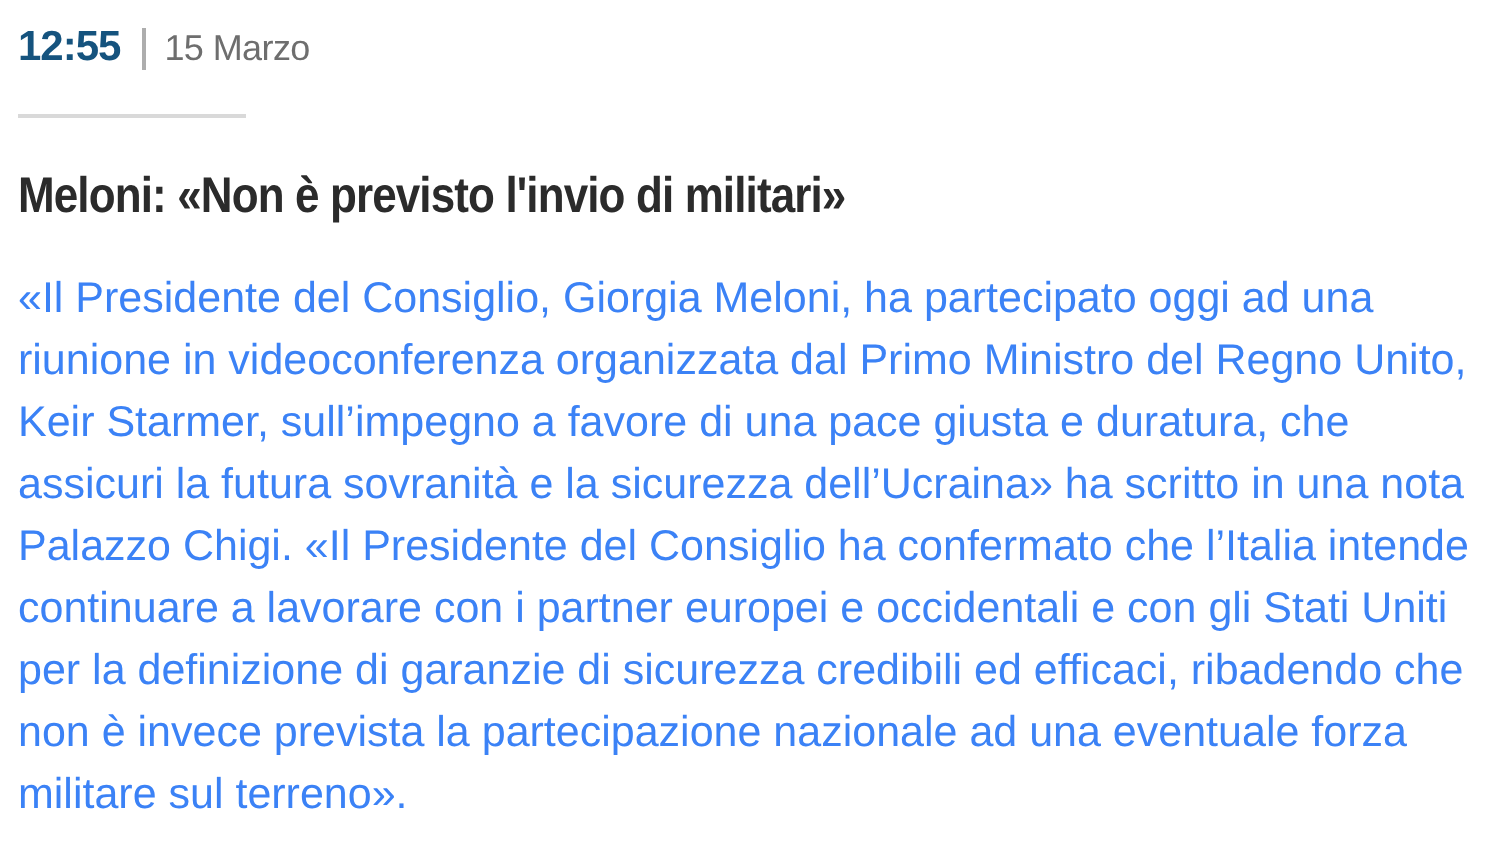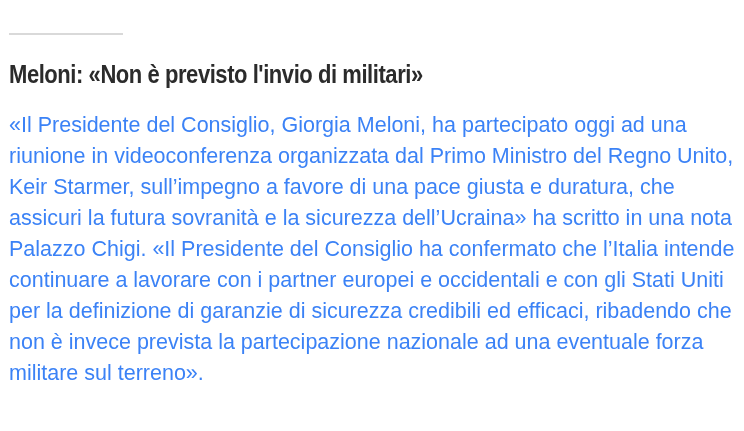--- a/index.html
+++ b/index.html
@@ -62,19 +62,24 @@
     font-size: 21.5px;
     line-height: 31px;
     color: #3b82f6;
     max-width: 728px;
   }
 </style>
 </head>
 <body>
 
 <div class="entry">
+  <div class="meta">
+    <span class="time">12:55</span>
+    <span class="meta-sep"></span>
+    <span class="date">15 Marzo</span>
+  </div>
 
   <div class="divider"></div>
 
   <h2 class="headline">Meloni: «Non è previsto l'invio di militari»</h2>
 
   <p class="body-text">«Il Presidente del Consiglio, Giorgia Meloni, ha partecipato oggi ad una riunione in videoconferenza organizzata dal Primo Ministro del Regno Unito, Keir Starmer, sull’impegno a favore di una pace giusta e duratura, che assicuri la futura sovranità e la sicurezza dell’Ucraina» ha scritto in una nota Palazzo Chigi. «Il Presidente del Consiglio ha confermato che l’Italia intende continuare a lavorare con i partner europei e occidentali e con gli Stati Uniti per la definizione di garanzie di sicurezza credibili ed efficaci, ribadendo che non è invece prevista la partecipazione nazionale ad una eventuale forza militare sul terreno».</p>
 </div>
 
 </body></html>

